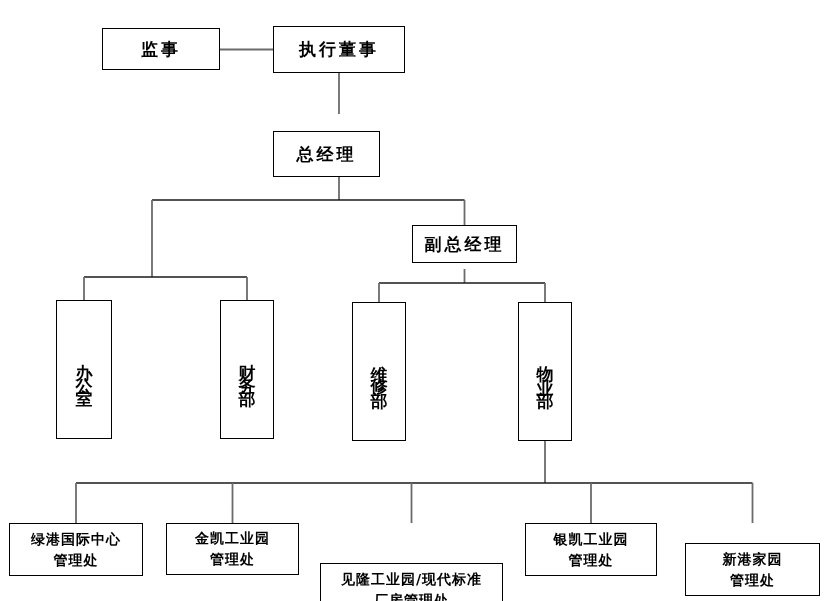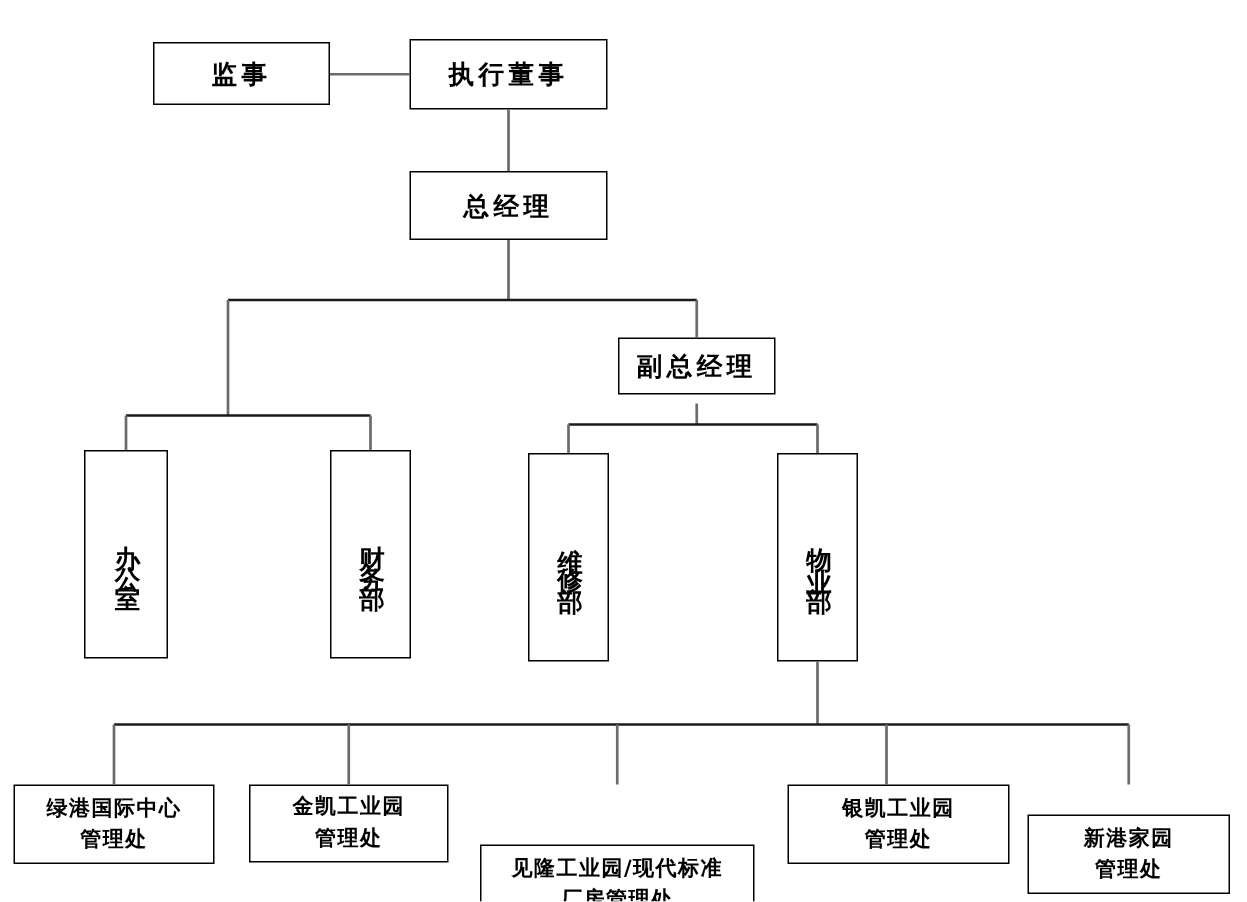--- a/index.html
+++ b/index.html
@@ -52,30 +52,30 @@
   .node.bottom {
     flex-direction: column;
     font-size: 14px;
     font-weight: 600;
     line-height: 21px;
     letter-spacing: 1px;
   }
   
   #n-supervisor      { left: 102px; top: 28px;  width: 118px; height: 42px; }
   #n-exec-director   { left: 273px; top: 26px;  width: 132px; height: 47px; }
-  #n-general-manager { left: 273px; top: 114px; width: 132px; height: 46px; }
+  #n-general-manager { left: 273px; top: 131px; width: 107px; height: 46px; }
   #n-deputy-gm       { left: 412px; top: 225px; width: 105px; height: 38px; }
   #n-office          { left: 56px;  top: 300px; width: 56px;  height: 139px; }
   #n-finance         { left: 220px; top: 300px; width: 54px;  height: 139px; }
   #n-maintenance     { left: 352px; top: 302px; width: 54px;  height: 139px; }
   #n-property        { left: 518px; top: 302px; width: 54px;  height: 139px; }
   #n-lvgang          { left: 9px;   top: 523px; width: 134px; height: 53px; }
   #n-jinkai          { left: 166px; top: 523px; width: 133px; height: 52px; }
   #n-jianlong        { left: 320px; top: 523px; width: 183px; height: 53px; margin-top: 40px; }
-  #n-yinkai          { left: 525px; top: 523px; width: 148px; height: 53px; }
+  #n-yinkai          { left: 525px; top: 523px; width: 132px; height: 53px; }
   #n-xingang         { left: 685px; top: 543px; width: 135px; height: 53px; }
 </style>
 </head>
 <body>
 
 <div id="canvas">
 
   <svg id="wires" viewBox="0 0 831 601" xmlns="http://www.w3.org/2000/svg">
 
     <line class="vline" x1="220" y1="49.5" x2="273" y2="49.5"></line>

